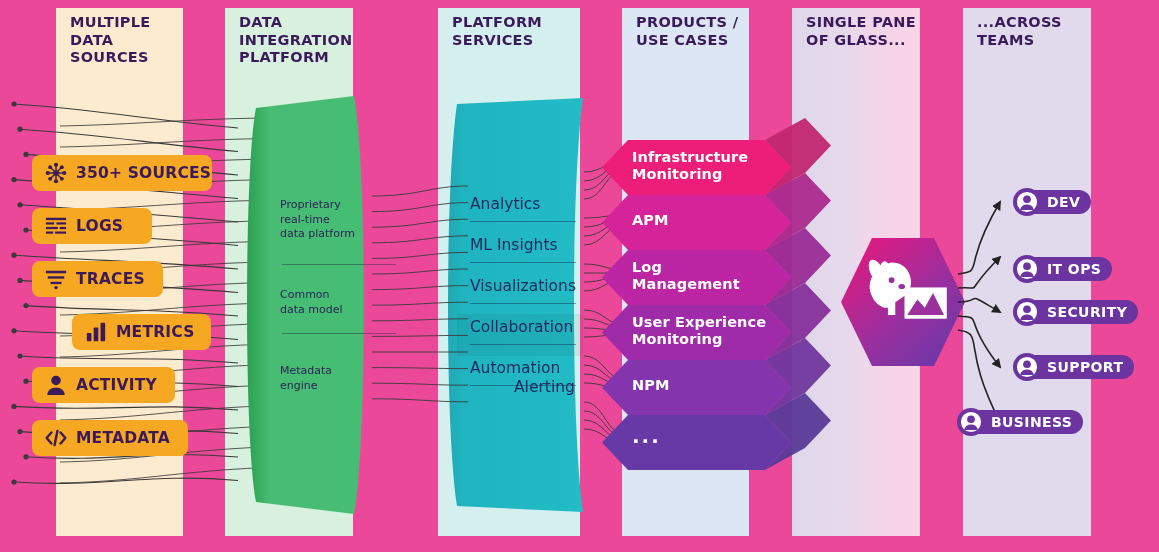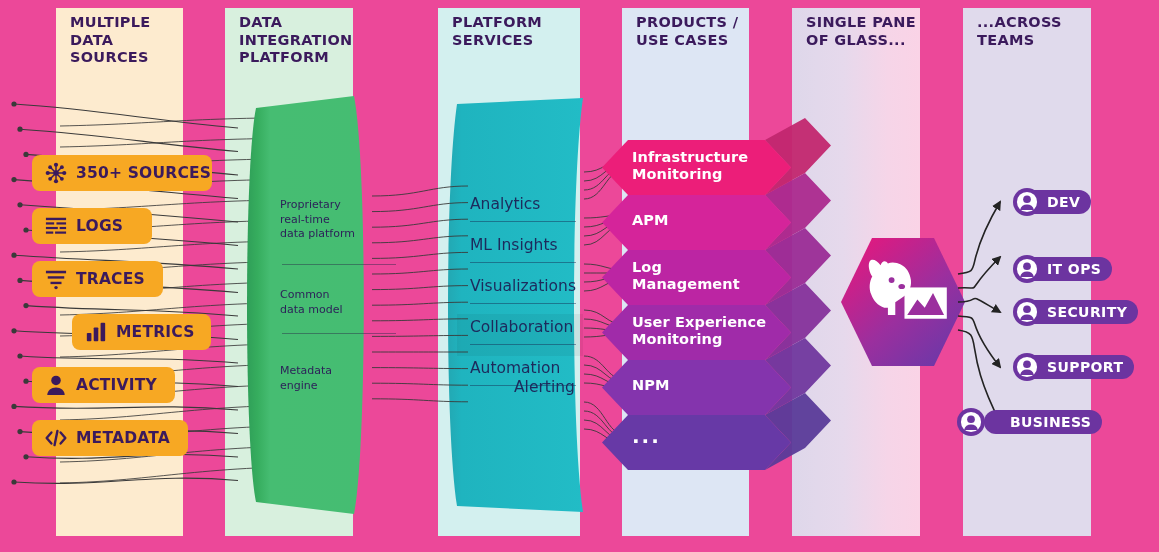--- a/index.html
+++ b/index.html
@@ -390,21 +390,21 @@
           <svg viewBox="0 0 24 24" width="22" height="22">
             <circle cx="12" cy="12" r="11" fill="#fff"></circle>
             <circle cx="12" cy="9" r="4.2" fill="#6c34a0"></circle>
             <path d="M4.4 20.6c1-4 3.8-6 7.6-6s6.6 2 7.6 6z" fill="#6c34a0"></path>
           </svg>
         </div>
         <div class="pill">
           <span>SUPPORT</span>
         </div>
       </div>
-      <div class="team" style="left:957px;top:408px;gap:19px;">
+      <div class="team" style="left:957px;top:408px;">
         <div class="av">
           <svg viewBox="0 0 24 24" width="22" height="22">
             <circle cx="12" cy="12" r="11" fill="#fff"></circle>
             <circle cx="12" cy="9" r="4.2" fill="#6c34a0"></circle>
             <path d="M4.4 20.6c1-4 3.8-6 7.6-6s6.6 2 7.6 6z" fill="#6c34a0"></path>
           </svg>
         </div>
         <div class="pill">
           <span>BUSINESS</span>
         </div>

